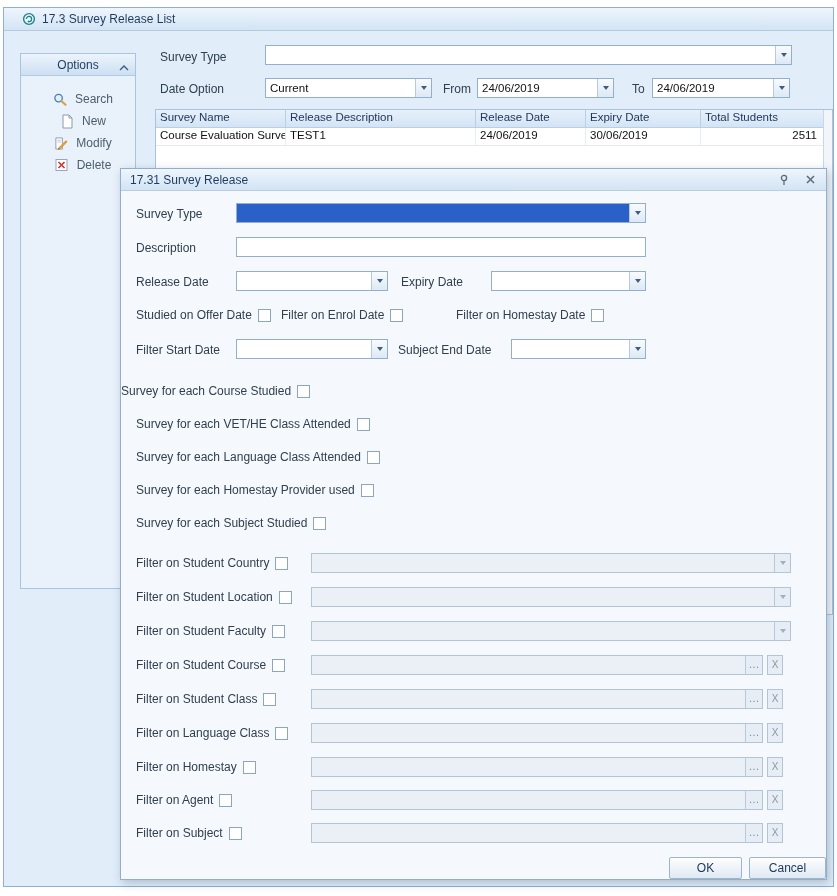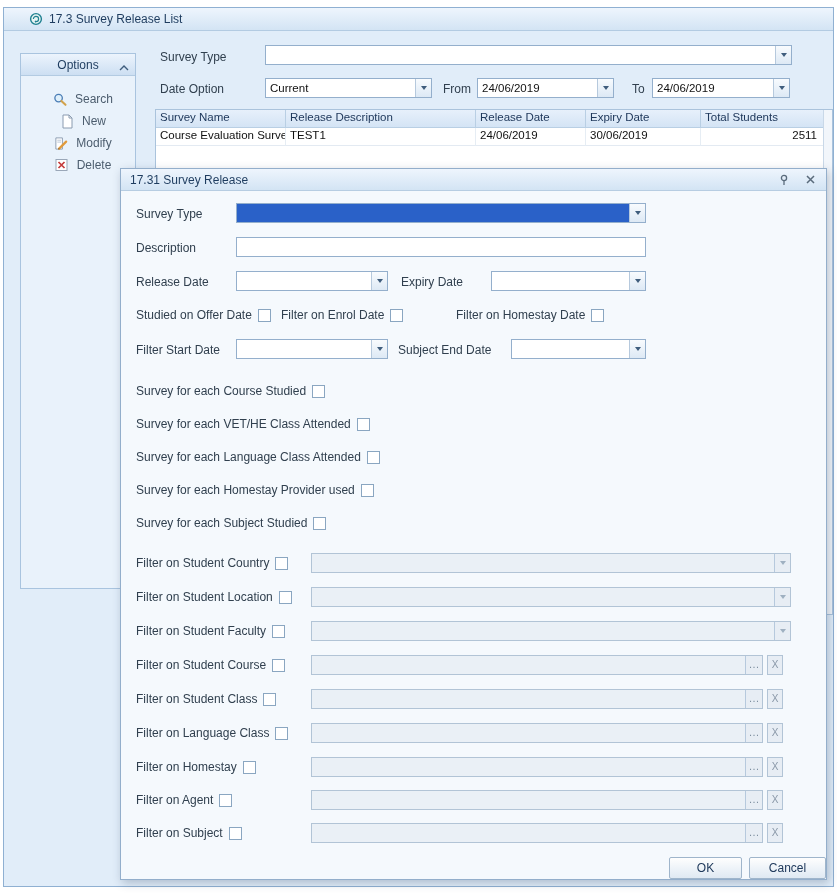--- a/index.html
+++ b/index.html
@@ -4,21 +4,21 @@
 <style>
   * { margin:0; padding:0; box-sizing:border-box; }
   html,body { background:#ffffff; }
   body { font-family:"Liberation Sans", sans-serif; }
   .screen { position:relative; width:837px; height:896px; background:#ffffff; overflow:hidden; }
   .abs { position:absolute; }
 
   
   .main-window { position:absolute; left:3px; top:7px; width:831px; height:880px;
                  border:1px solid #8fb0d2; background:#e1edf9; }
-  .mw-titlebar { height:23px; display:flex; align-items:center; gap:6px; padding:0 25px;
+  .mw-titlebar { height:23px; display:flex; align-items:center; gap:6px; padding:0 18px;
                  background:linear-gradient(#eef5fd,#d3e4f4); border-bottom:1px solid #b3cbe2;
                  color:#1e3c5f; font-size:12px; }
   .mw-body { position:absolute; left:0; top:23px; right:0; bottom:0; }
 
   
   .options-panel { position:absolute; left:16px; top:22px; width:116px; height:536px;
                    border:1px solid #a9c4df; background:#e9f2fb; }
   .options-header { position:relative; height:22px; display:flex; align-items:center; justify-content:center;
                     background:linear-gradient(#ecf4fd,#cddff2); border-bottom:1px solid #b3cbe2;
                     font-size:12px; font-weight:normal; color:#1e3c5f; cursor:default; }
@@ -264,21 +264,21 @@
         </div>
     </div>
     <span class="abs lbl" style="left:277px;top:174px">Subject End Date</span>
     <div class="abs combo" style="left:390px;top:170px;width:135px">
       <div class="ct"></div>
       <div class="cb">
           <span class="arr"></span>
         </div>
     </div>
 
-    <div class="abs chkrow" style="left:15px;top:212px">
+    <div class="abs chkrow" style="left:0;top:212px">
       <span class="lbl">Survey for each Course Studied</span>
       <span class="chk"></span>
     </div>
     <div class="abs chkrow" style="left:15px;top:245px">
       <span class="lbl">Survey for each VET/HE Class Attended</span>
       <span class="chk"></span>
     </div>
     <div class="abs chkrow" style="left:15px;top:278px">
       <span class="lbl">Survey for each Language Class Attended</span>
       <span class="chk"></span>

